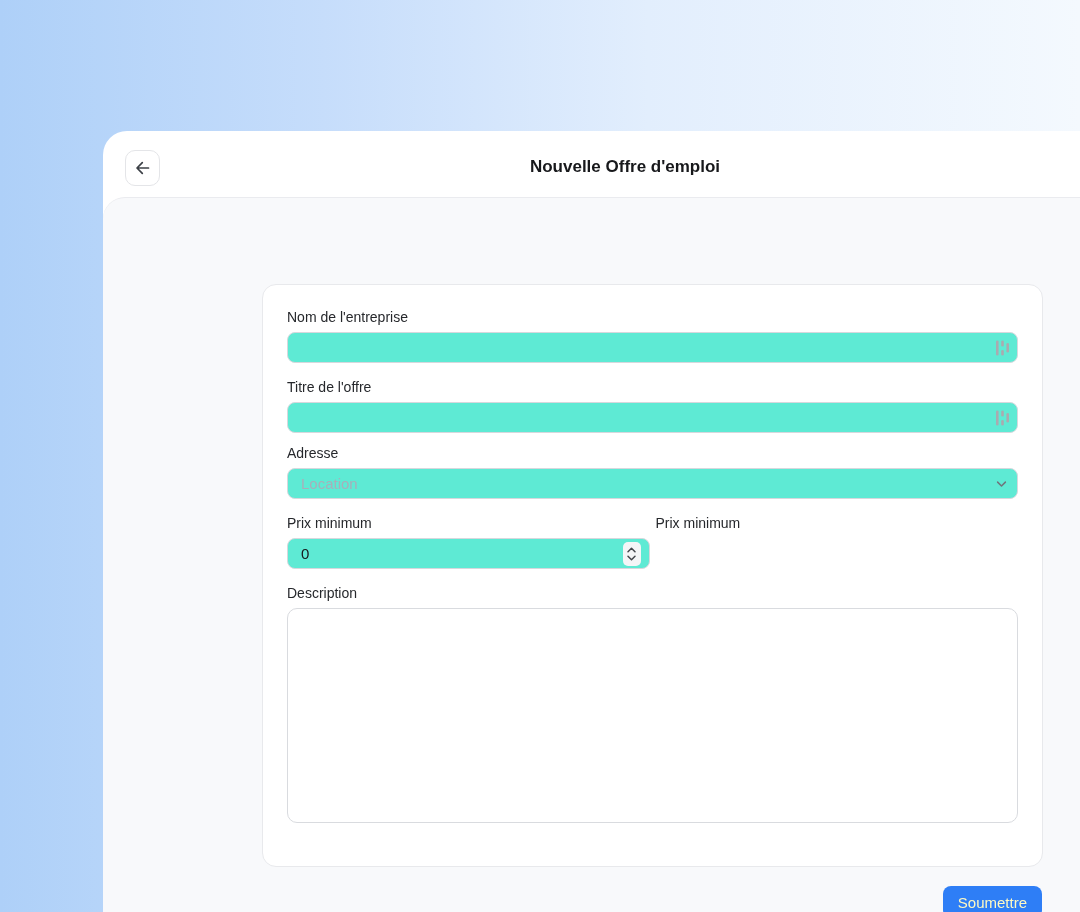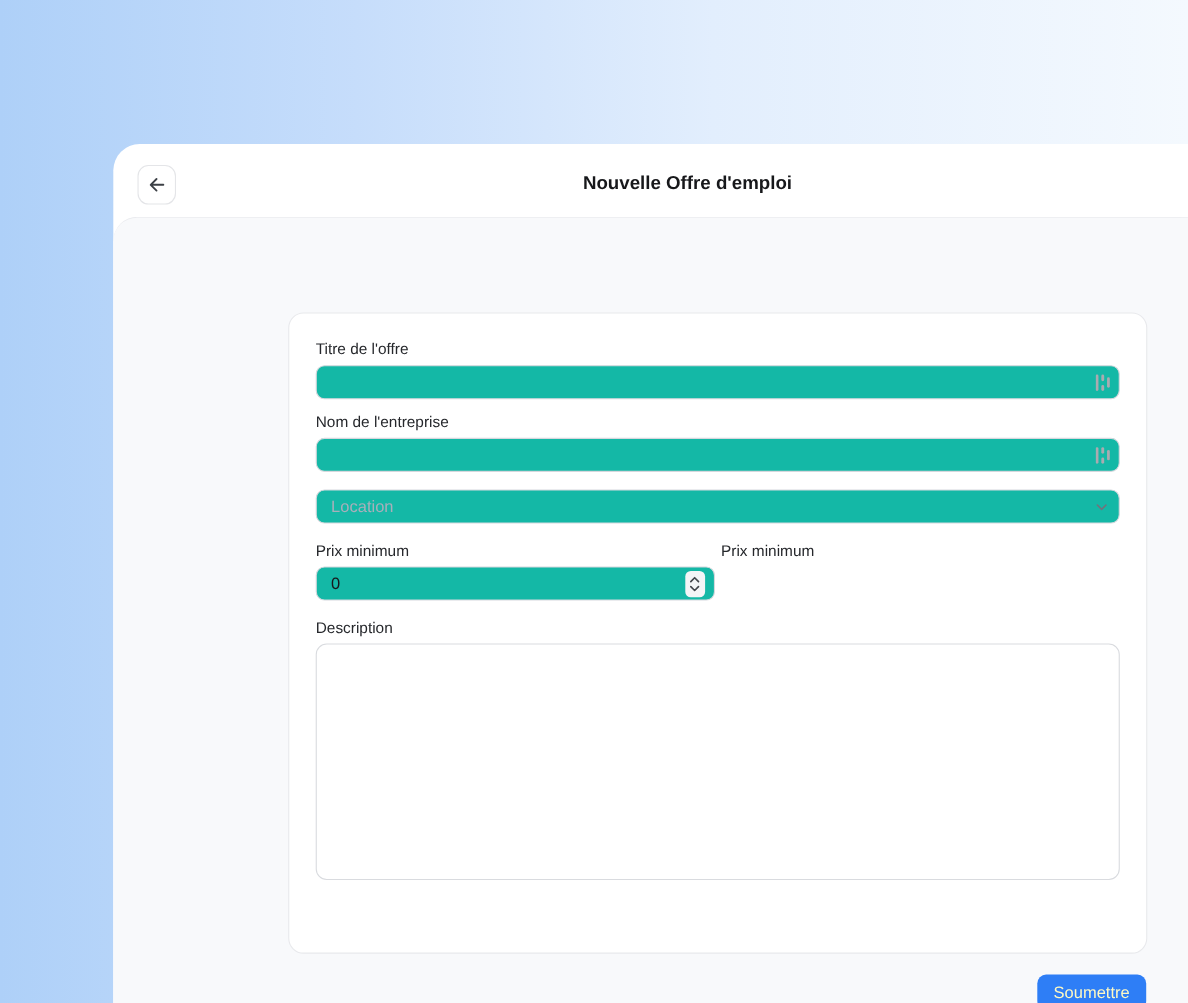--- a/index.html
+++ b/index.html
@@ -62,21 +62,21 @@
     display: block;
     font-size: 14px; line-height: 17px;
     color: #26282c;
     margin-bottom: 6px;
   }
   .input-wrap { position: relative; }
   .input-wrap input {
     width: 100%; height: 31px;
     border: 1px solid #d6d8dd;
     border-radius: 8px;
-    background: #14b8a6;
+    background: #5eead4;
     padding: 0 32px 0 13px;
     font-size: 15px; color: #18181b;
     font-family: inherit;
     outline: none;
   }
   .input-wrap input::placeholder { color: #a8afba; }
 
   .icon-right {
     position: absolute; right: 9px; top: 50%;
     transform: translateY(-50%);
@@ -129,52 +129,53 @@
           <path d="M14.5 8 H3.2 M8.3 2.7 L3 8 l5.3 5.3" stroke="#3c4046" stroke-width="1.7" stroke-linecap="round" stroke-linejoin="round"></path>
         </svg>
       </span>
     </div>
     <div class="page-title">Nouvelle Offre d'emploi</div>
   </div>
 
   <div class="content">
 
     <div class="card">
+
+      <div class="group spaced">
+        <label class="field-label">Nom de l'entreprise</label>
+        <div class="input-wrap">
+          <input type="text" value="" style="">
+          <span class="icon-right">
+            <svg width="13" height="16" viewBox="0 0 13 16" fill="#aaabb0">
+              <rect x="0" y="0.5" width="2.6" height="15" rx="1.3"></rect>
+              <rect x="5.2" y="0.5" width="2.6" height="6" rx="1.3"></rect>
+              <rect x="5.2" y="10" width="2.6" height="5.5" rx="1.3"></rect>
+              <rect x="10.4" y="3" width="2.6" height="9.5" rx="1.3"></rect>
+            </svg>
+          </span>
+        </div>
+      </div>
 
       <div class="group">
         <label class="field-label">Titre de l'offre</label>
         <div class="input-wrap">
           <input type="text" value="" style="">
           <span class="icon-right">
             <svg width="13" height="16" viewBox="0 0 13 16" fill="#aaabb0">
               <rect x="0" y="0.5" width="2.6" height="15" rx="1.3"></rect>
               <rect x="5.2" y="0.5" width="2.6" height="6" rx="1.3"></rect>
               <rect x="5.2" y="10" width="2.6" height="5.5" rx="1.3"></rect>
               <rect x="10.4" y="3" width="2.6" height="9.5" rx="1.3"></rect>
             </svg>
           </span>
         </div>
       </div>
 
       <div class="group spaced">
-        <label class="field-label">Nom de l'entreprise</label>
-        <div class="input-wrap">
-          <input type="text" value="" style="">
-          <span class="icon-right">
-            <svg width="13" height="16" viewBox="0 0 13 16" fill="#aaabb0">
-              <rect x="0" y="0.5" width="2.6" height="15" rx="1.3"></rect>
-              <rect x="5.2" y="0.5" width="2.6" height="6" rx="1.3"></rect>
-              <rect x="5.2" y="10" width="2.6" height="5.5" rx="1.3"></rect>
-              <rect x="10.4" y="3" width="2.6" height="9.5" rx="1.3"></rect>
-            </svg>
-          </span>
-        </div>
-      </div>
-
-      <div class="group spaced">
+        <label class="field-label">Adresse</label>
         <div class="input-wrap">
           <input type="text" placeholder="Location" style="">
           <span class="icon-right">
             <svg width="15" height="15" viewBox="0 0 15 15" fill="none">
               <path d="M3.6 5.6 L7.5 9.5 L11.4 5.6" stroke="#70747c" stroke-width="1.5" stroke-linecap="round" stroke-linejoin="round"></path>
             </svg>
           </span>
         </div>
       </div>
 

